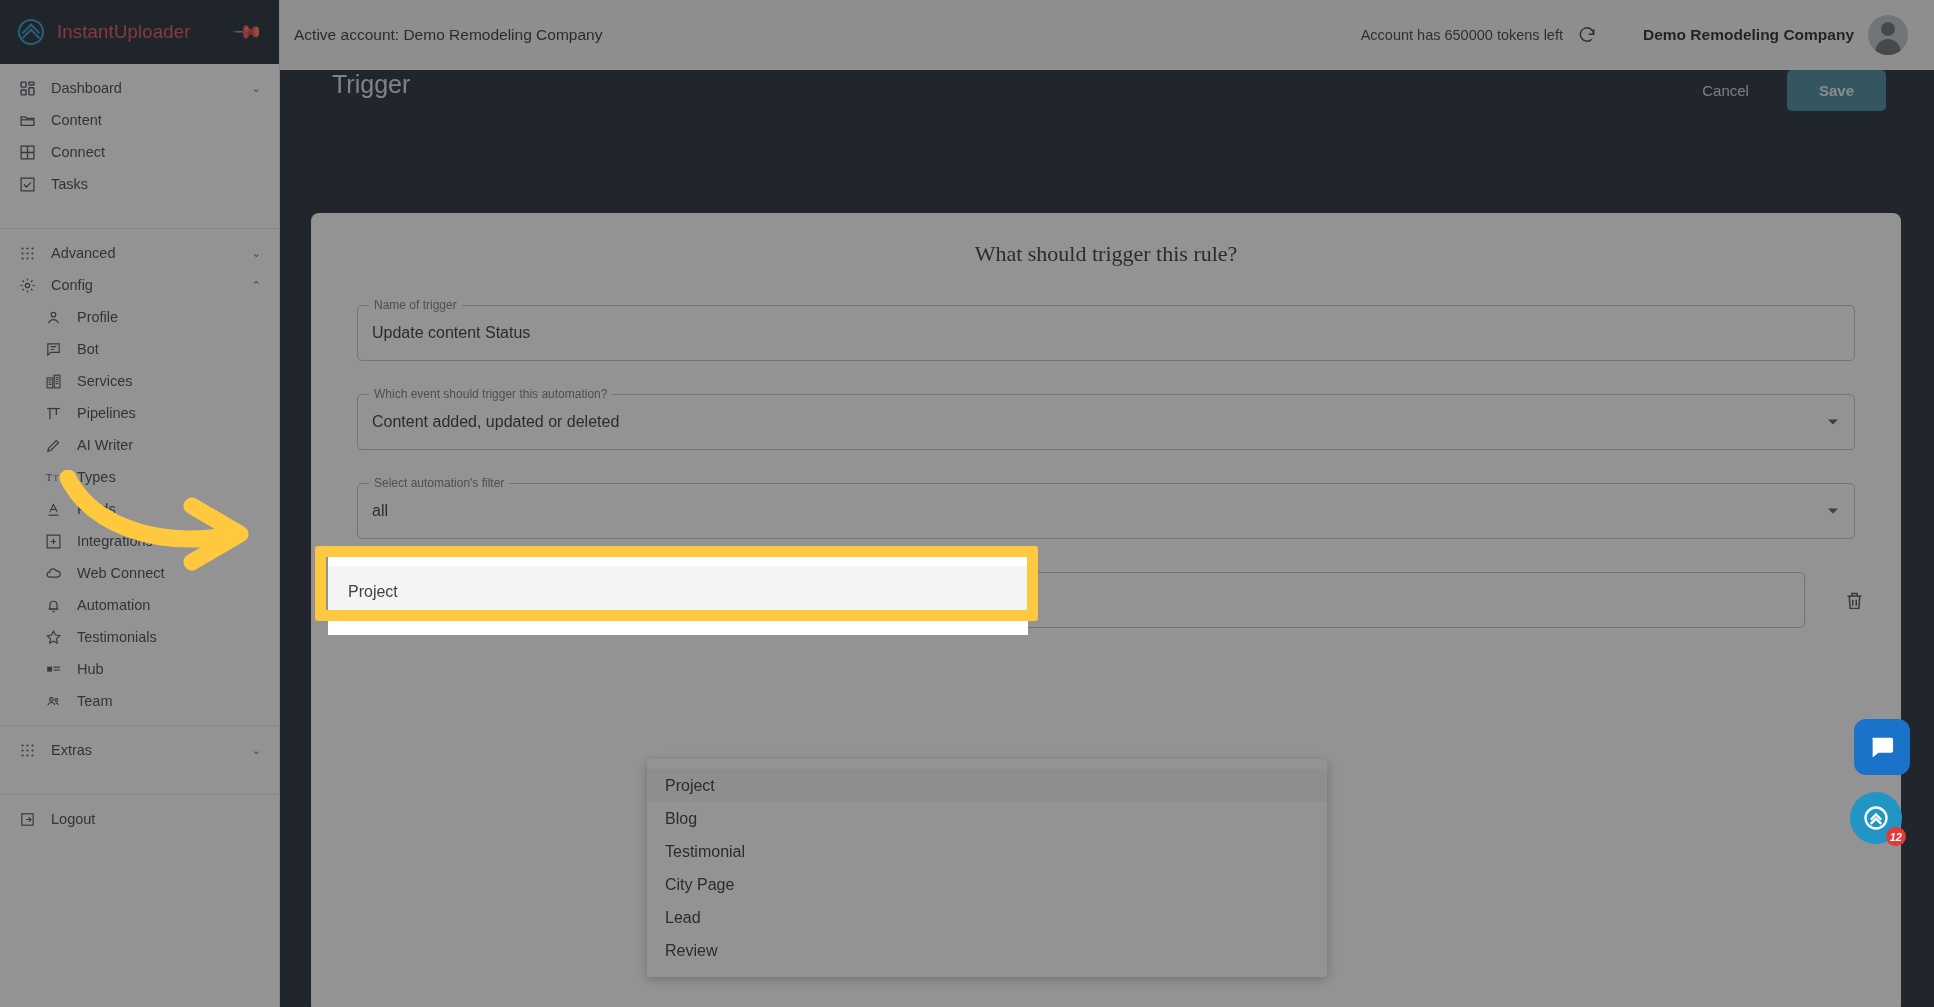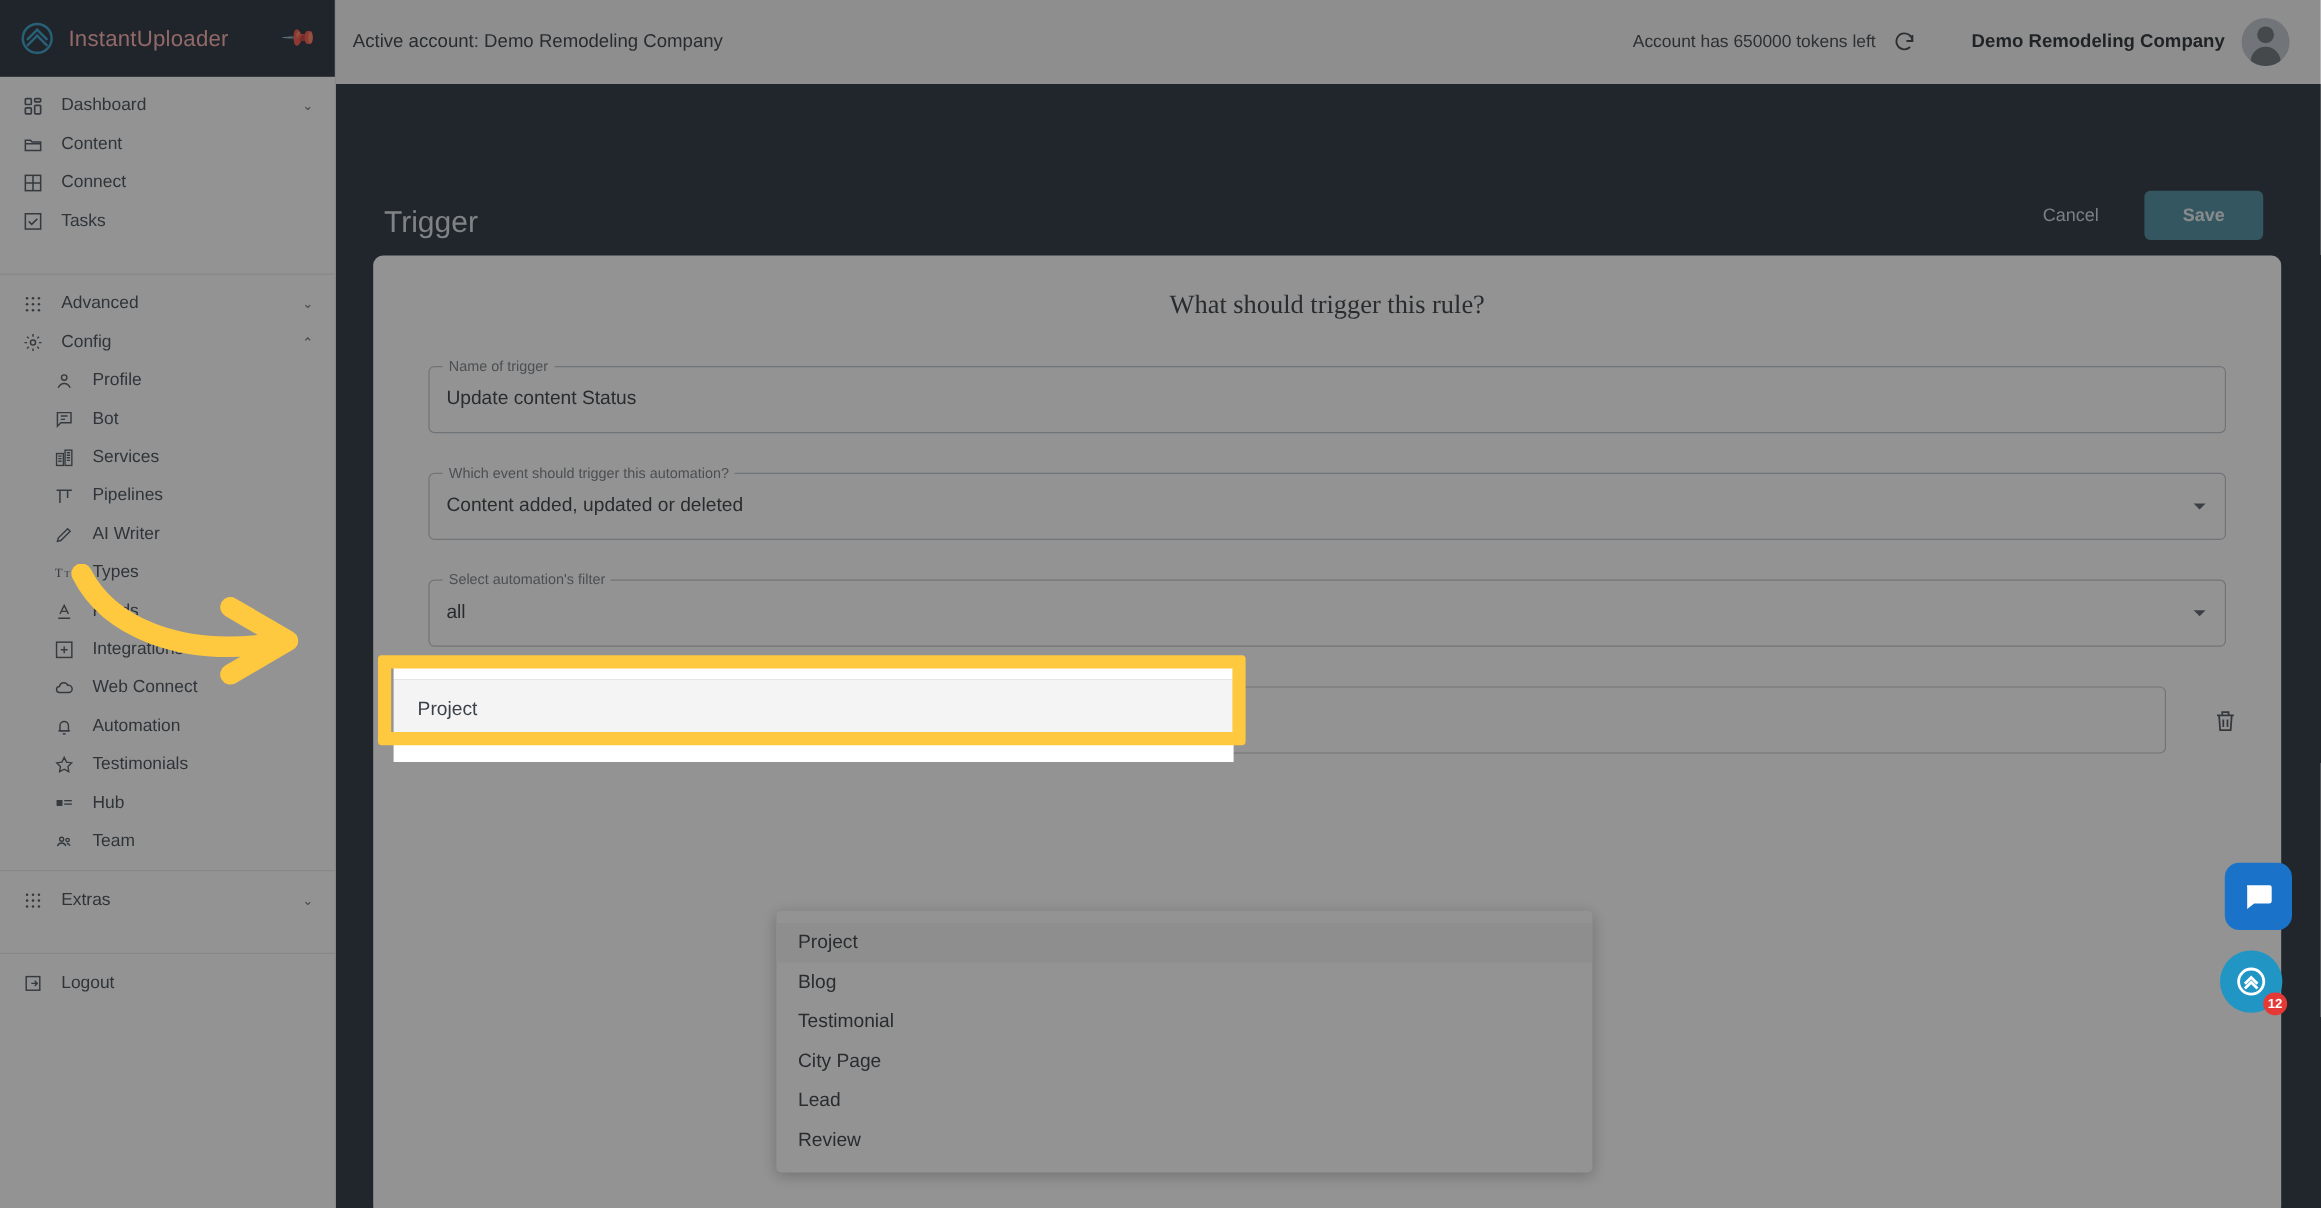--- a/index.html
+++ b/index.html
@@ -35,21 +35,21 @@
   .sb-logo::before, .sb-logo::after {
     content: ""; position: absolute;
     left: 50%; width: 11px; height: 11px;
     border-left: 2px solid #2196c4;
     border-top: 2px solid #2196c4;
     transform: translateX(-50%) rotate(45deg);
   }
   .sb-logo::before { top: 5px; }
   .sb-logo::after  { top: 10px; }
   .sb-title {
-    color: #fca5a5; font-size: 18.5px; letter-spacing: .2px;
+    color: #ef4444; font-size: 18.5px; letter-spacing: .2px;
     flex: 1;
   }
   .pin-icon {
     color: #c8d2d9; font-size: 19px; line-height: 1;
     transform: rotate(45deg);
   }
 
   .sb-scroll { height: calc(1007px - 64px); overflow: hidden; padding-top: 8px; }
 
   .sb-item {
@@ -100,22 +100,22 @@
     content: ""; position: absolute; left: 50%; top: 24px;
     width: 25px; height: 22px; border-radius: 13px 13px 0 0;
     background: #5c646c; transform: translateX(-50%);
   }
 
   
   .page-header {
     position: absolute; left: 280px; top: 70px;
     width: calc(1934px - 280px); height: 130px;
     background: #101c28;
-    display: flex; align-items: flex-end;
-    padding: 0 48px 0 40px;
+    display: flex; align-items: flex-start;
+    padding: 0 48px 0 52px;
     z-index: 2;
   }
   .page-title { color: #d7dde2; font-size: 25px; }
   .page-header .spacer { flex: 1; }
   .btn-cancel {
     background: transparent; color: #cfd6dc;
     border: none; font-size: 15px;
     padding: 12px 26px; border-radius: 5px;
     cursor: pointer; font-family: inherit;
   }
@@ -264,21 +264,21 @@
     width: 56px; height: 56px; border-radius: 12px;
     background: #1a73c8;
     display: flex; align-items: center; justify-content: center;
     z-index: 60; cursor: pointer;
   }
   .help-orb {
     position: absolute; right: 32px; bottom: 163px;
     width: 52px; height: 52px; border-radius: 50%;
     background: #2196c4;
     display: flex; align-items: center; justify-content: center;
-    z-index: 60; cursor: pointer;
+    z-index: 60; cursor: pointer; font-style: italic;
   }
   .help-orb .badge {
     position: absolute; right: -4px; bottom: -2px;
     min-width: 19px; height: 19px; border-radius: 10px;
     background: #e53935; color: #fff;
     font-size: 11px; font-weight: bold;
     display: flex; align-items: center; justify-content: center;
     padding: 0 4px;
   }
 </style>

